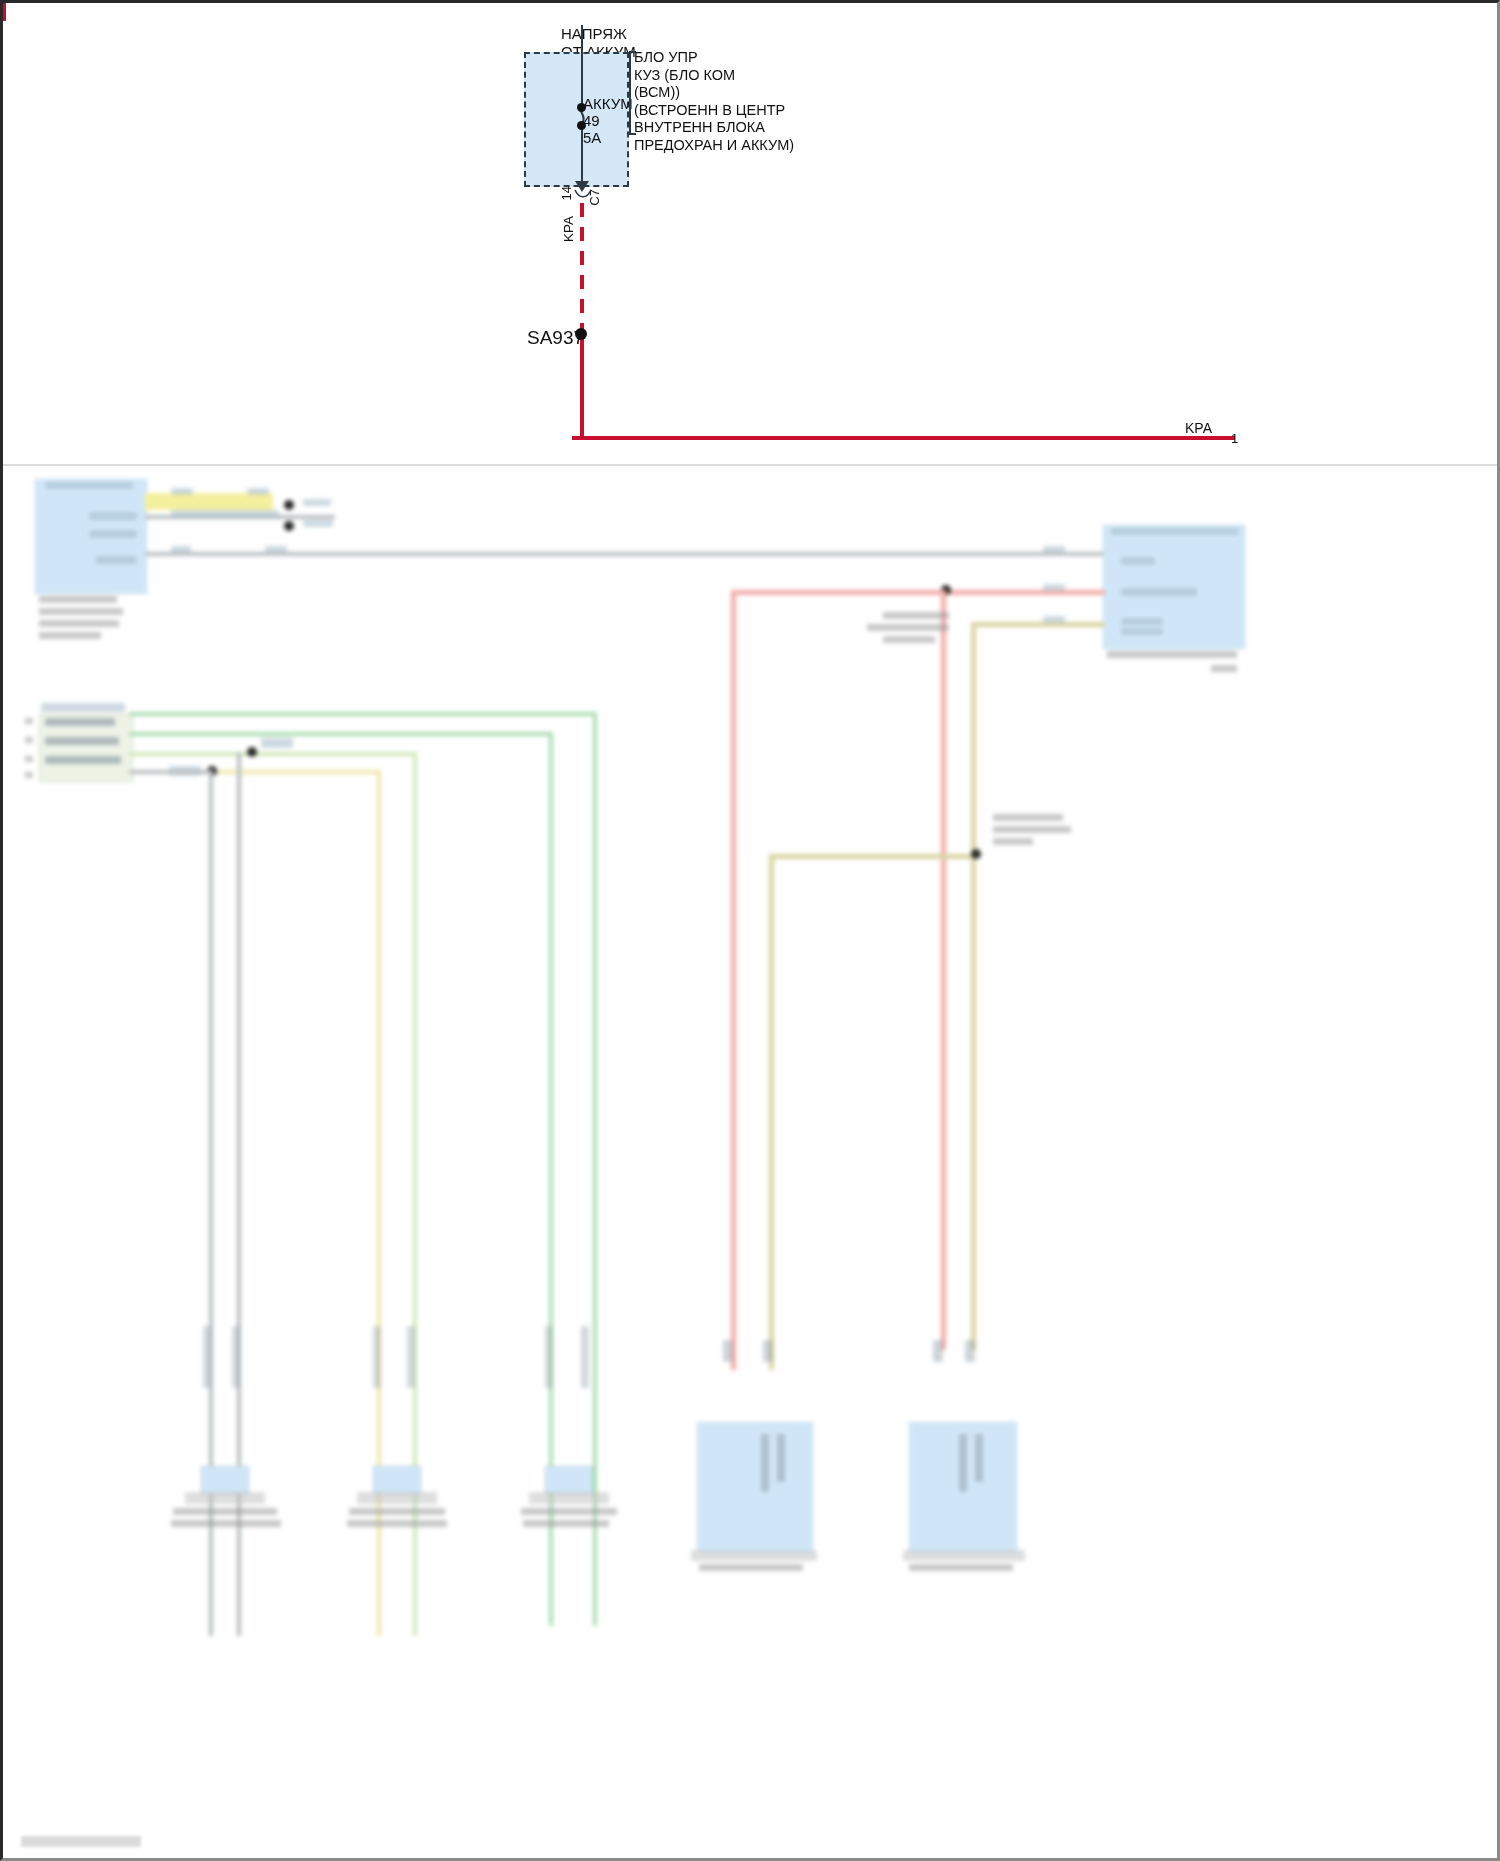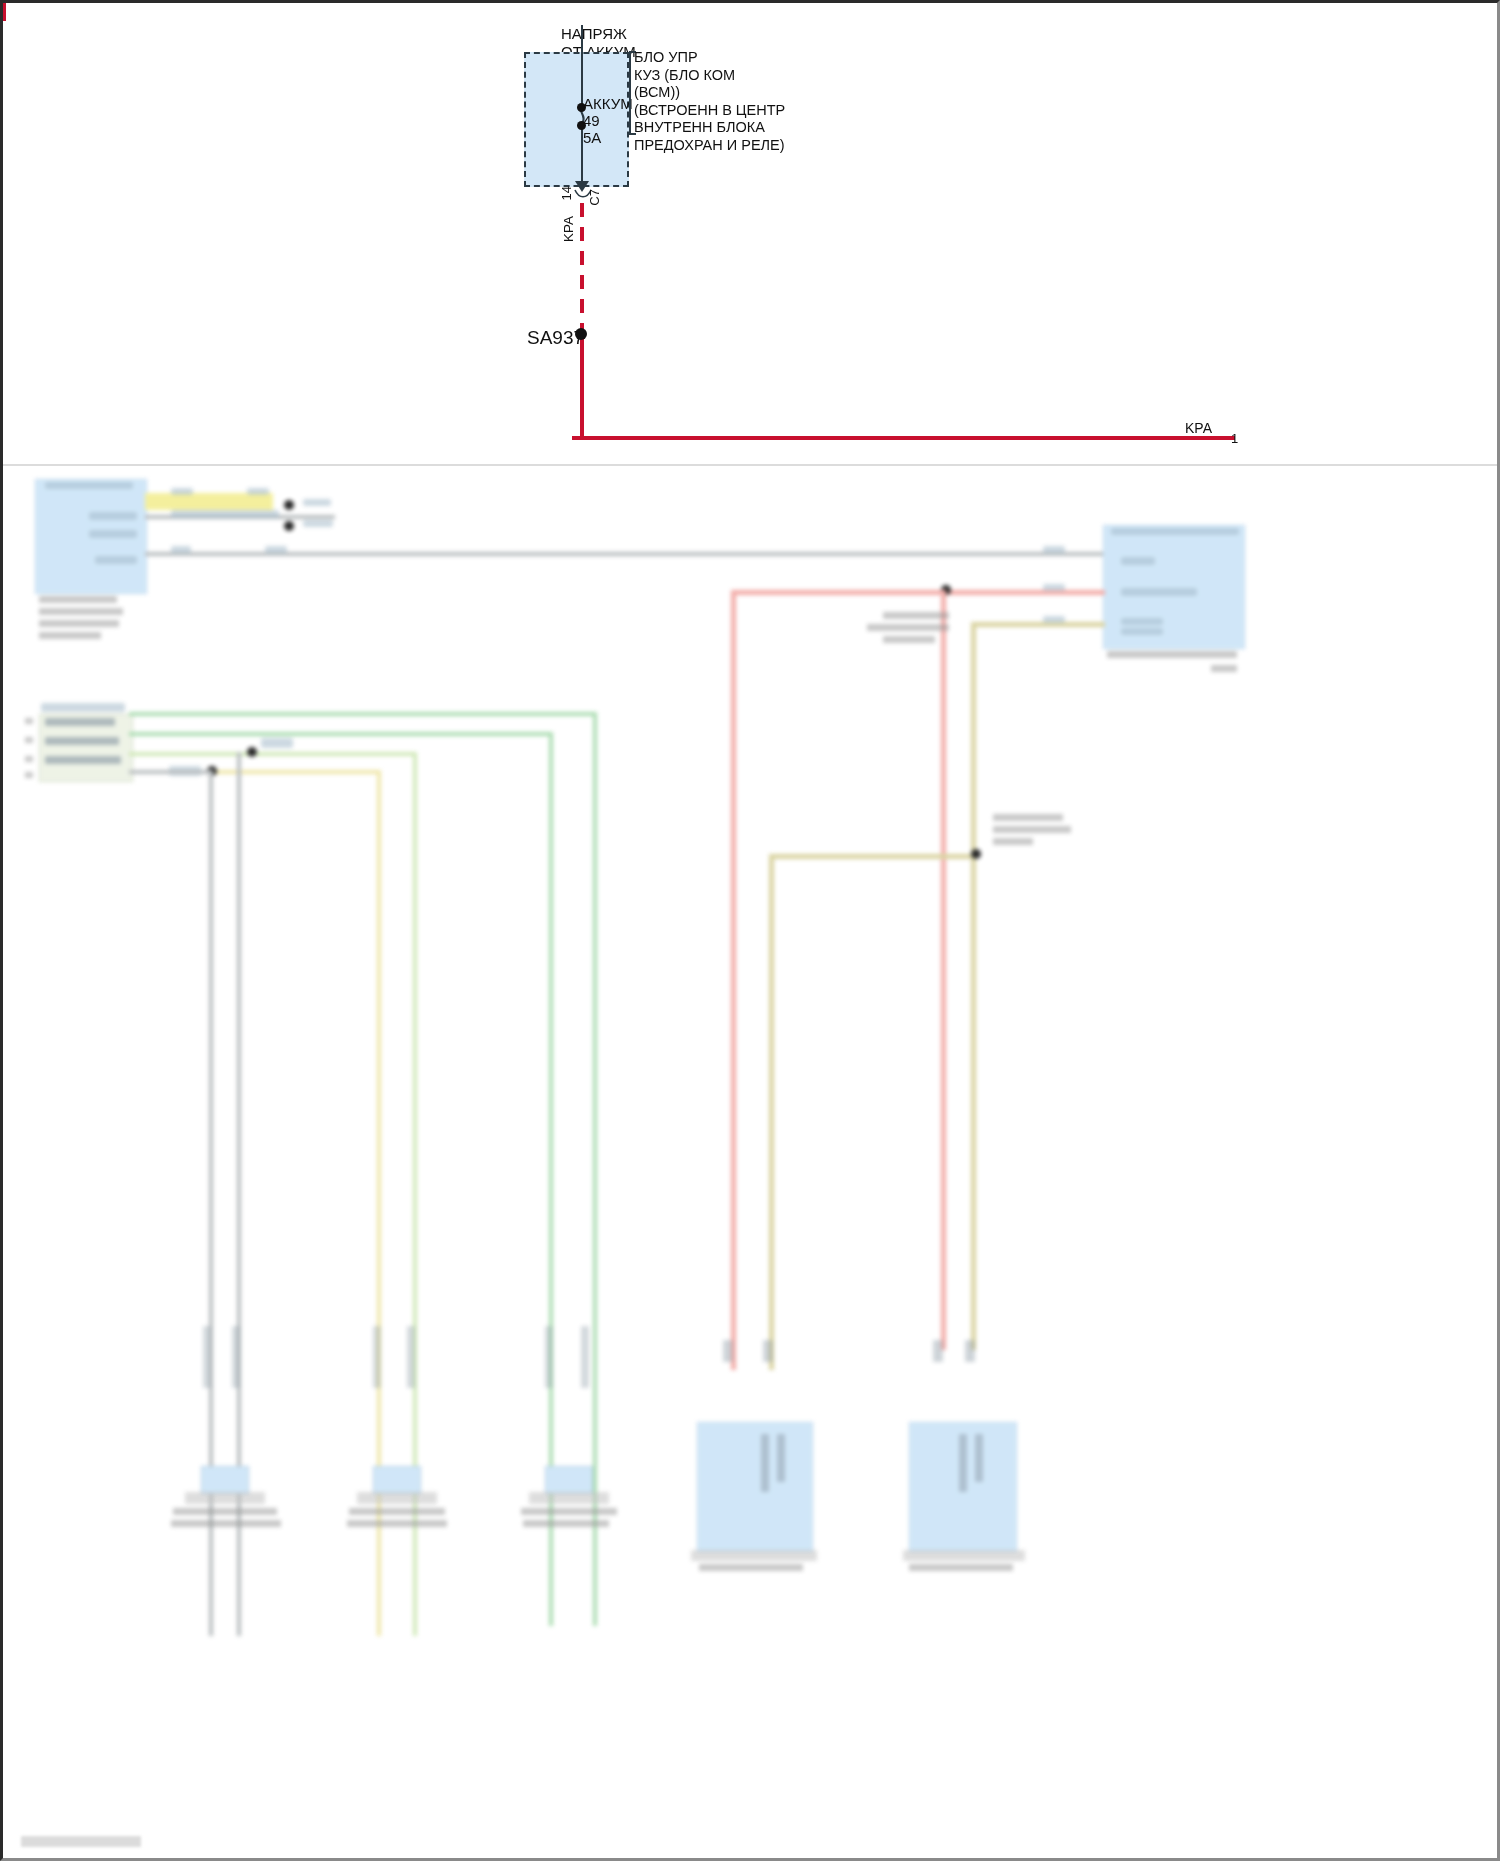--- a/index.html
+++ b/index.html
@@ -95,21 +95,21 @@
   <div class="txt" id="fuse-text"><span>АККУМ</span>
 <span>49</span>
 <span>5А</span></div>
 
   <div id="bcm-bracket"></div>
   <div class="txt" id="bcm-text">БЛО УПР
 КУЗ (БЛО КОМ
 (ВСМ))
 (ВСТРОЕНН В ЦЕНТР
 ВНУТРЕНН БЛОКА
-ПРЕДОХРАН И РЕЛЕ)</div>
+ПРЕДОХРАН И АККУМ)</div>
 
   <div id="arrowhead"></div>
   <svg id="conn-curve" viewBox="0 0 20 14">
     <path d="M2 1 C 6 10, 14 10, 18 1" fill="none" stroke="#2b3a44" stroke-width="1.6"></path>
   </svg>
   <div class="txt" id="pin14">14</div>
   <div class="txt" id="cnum">C7</div>
   <div class="txt" id="kpa-vert">KPA</div>
 
   <div id="dash-wire"></div>

